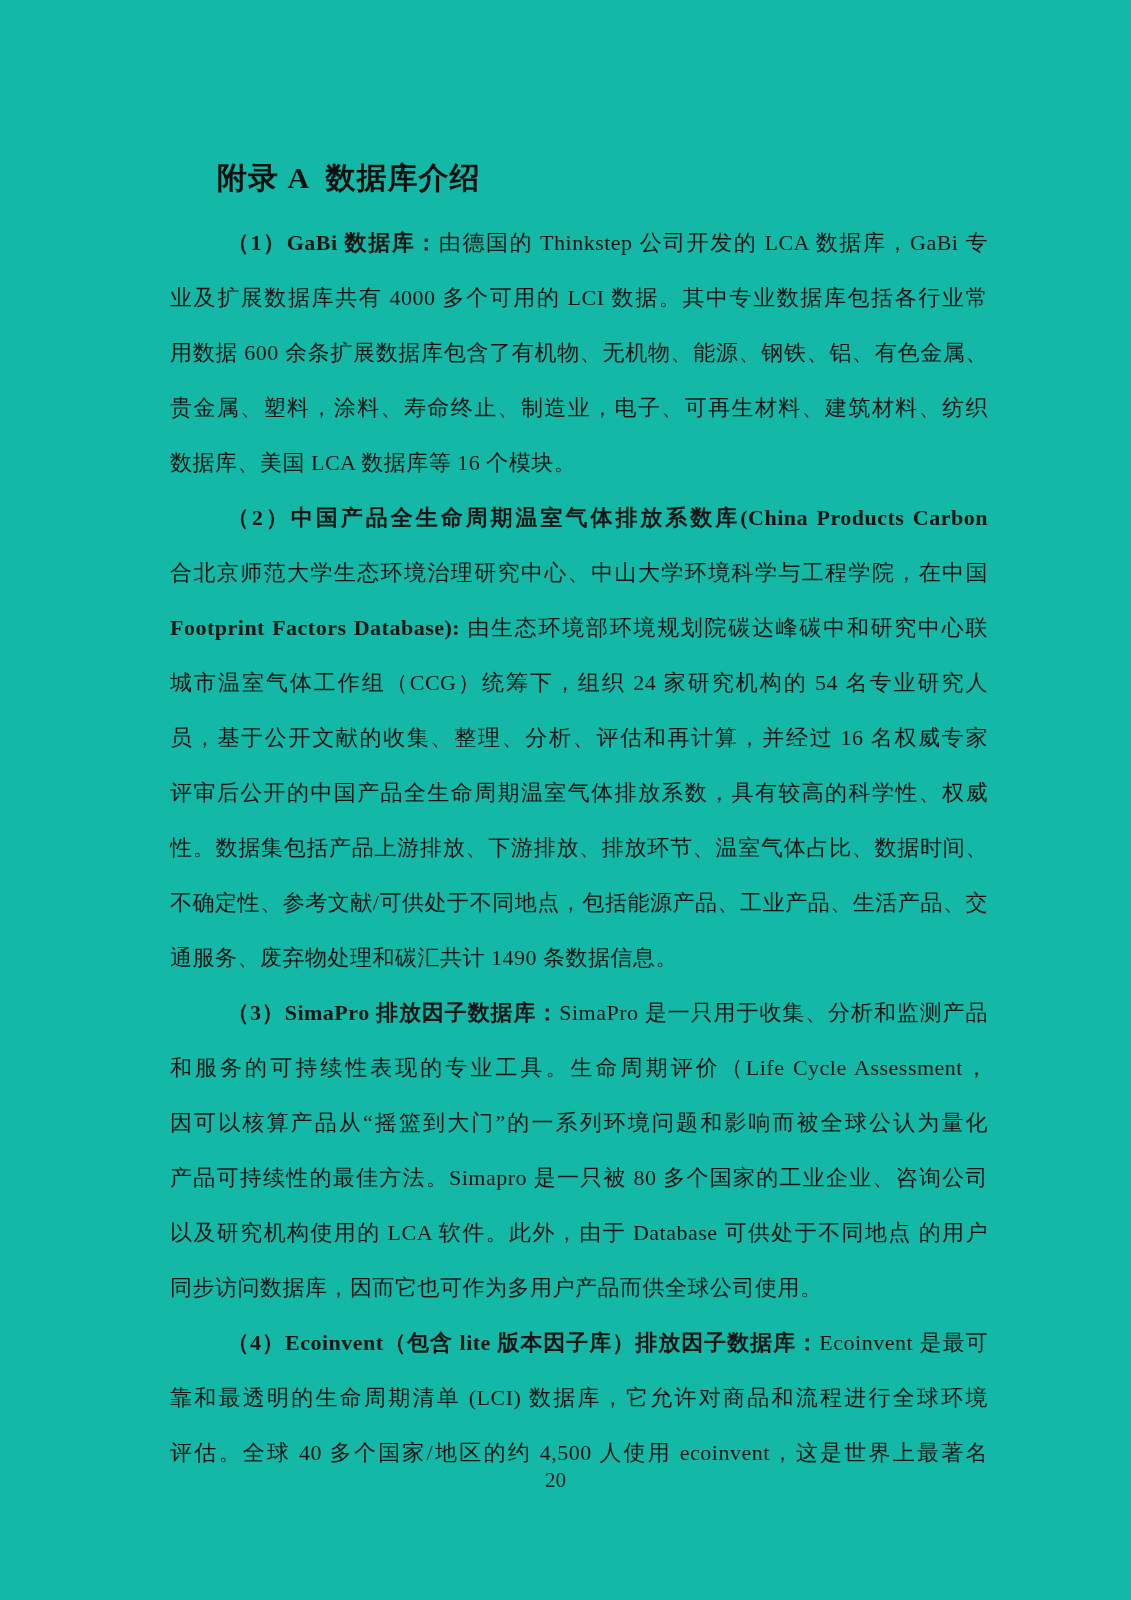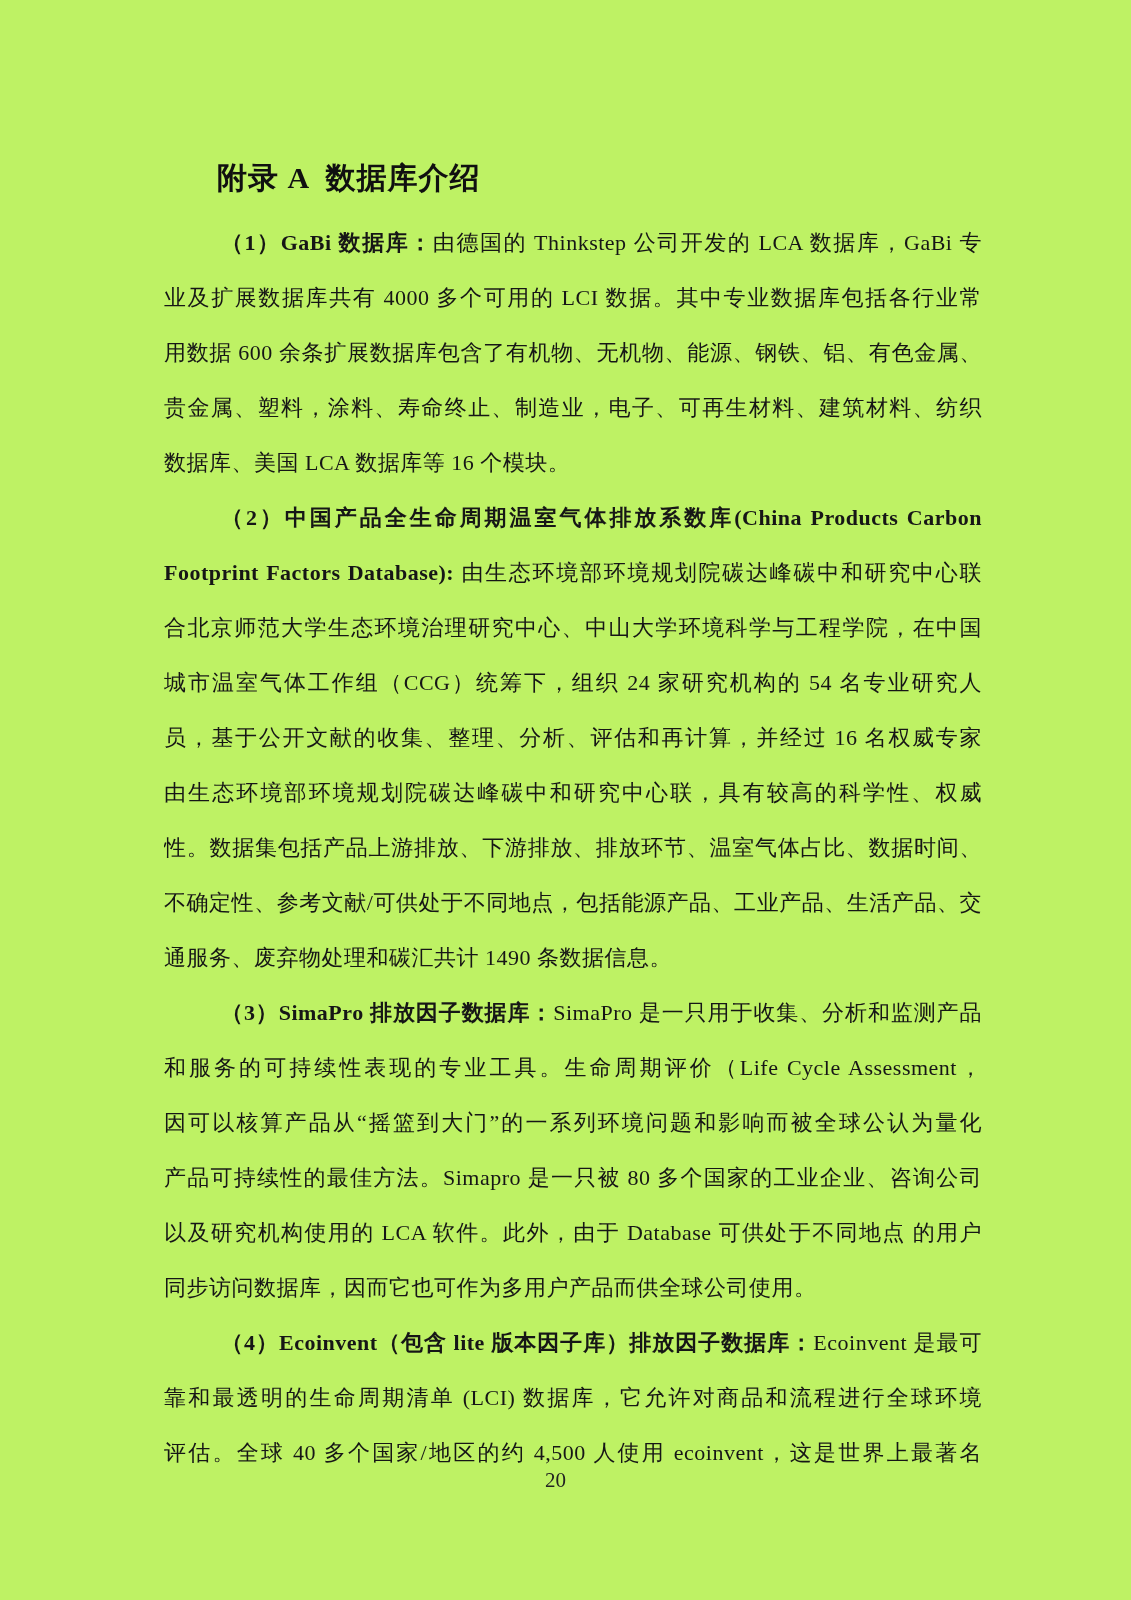--- a/index.html
+++ b/index.html
@@ -4,38 +4,38 @@
 <style>
   html, body {
     margin: 0;
     padding: 0;
     background: #ffffff;
   }
   #page {
     position: relative;
     width: 1131px;
     height: 1600px;
-    background: #bef264;
+    background: #14b8a6;
     overflow: hidden;
     font-family: "Liberation Serif", "DejaVu Serif", serif;
     color: #161616;
   }
   .doc-title {
     position: absolute;
     left: 217px;
     top: 158px;
     font-size: 30px;
     font-weight: bold;
     white-space: pre;
     letter-spacing: 1px;
     color: #101010;
   }
   .body-lines {
     position: absolute;
-    left: 164px;
+    left: 170px;
     top: 215px;
     width: 818px;
   }
   .line {
     height: 55px;
     line-height: 55px;
     font-size: 22px;
     overflow: hidden;
     letter-spacing: 0.5px;
   }
@@ -64,25 +64,25 @@
 <div id="page">
   <div class="doc-title">附录 A  数据库介绍</div>
 
   <div class="body-lines">
       <div class="line indent just"><span class="seg-b">（1）GaBi 数据库：</span><span class="seg-r">由德国的 Thinkstep 公司开发的 LCA 数据库，GaBi 专</span></div>
       <div class="line just"><span class="seg-r">业及扩展数据库共有 4000 多个可用的 LCI 数据。其中专业数据库包括各行业常</span></div>
       <div class="line just"><span class="seg-r">用数据 600 余条扩展数据库包含了有机物、无机物、能源、钢铁、铝、有色金属、</span></div>
       <div class="line just"><span class="seg-r">贵金属、塑料，涂料、寿命终止、制造业，电子、可再生材料、建筑材料、纺织</span></div>
       <div class="line"><span class="seg-r">数据库、美国 LCA 数据库等 16 个模块。</span></div>
       <div class="line indent just"><span class="seg-b">（2）中国产品全生命周期温室气体排放系数库(China Products Carbon</span></div>
+      <div class="line just"><span class="seg-r">合北京师范大学生态环境治理研究中心、中山大学环境科学与工程学院，在中国</span></div>
       <div class="line just"><span class="seg-b">Footprint Factors Database): </span><span class="seg-r">由生态环境部环境规划院碳达峰碳中和研究中心联</span></div>
-      <div class="line just"><span class="seg-r">合北京师范大学生态环境治理研究中心、中山大学环境科学与工程学院，在中国</span></div>
       <div class="line just"><span class="seg-r">城市温室气体工作组（CCG）统筹下，组织 24 家研究机构的 54 名专业研究人</span></div>
       <div class="line just"><span class="seg-r">员，基于公开文献的收集、整理、分析、评估和再计算，并经过 16 名权威专家</span></div>
-      <div class="line just"><span class="seg-r">由生态环境部环境规划院碳达峰碳中和研究中心联，具有较高的科学性、权威</span></div>
+      <div class="line just"><span class="seg-r">评审后公开的中国产品全生命周期温室气体排放系数，具有较高的科学性、权威</span></div>
       <div class="line just"><span class="seg-r">性。数据集包括产品上游排放、下游排放、排放环节、温室气体占比、数据时间、</span></div>
       <div class="line just"><span class="seg-r">不确定性、参考文献/可供处于不同地点，包括能源产品、工业产品、生活产品、交</span></div>
       <div class="line"><span class="seg-r">通服务、废弃物处理和碳汇共计 1490 条数据信息。</span></div>
       <div class="line indent just"><span class="seg-b">（3）SimaPro 排放因子数据库：</span><span class="seg-r">SimaPro 是一只用于收集、分析和监测产品</span></div>
       <div class="line just"><span class="seg-r">和服务的可持续性表现的专业工具。生命周期评价（Life Cycle Assessment，LCA）</span></div>
       <div class="line just"><span class="seg-r">因可以核算产品从“摇篮到大门”的一系列环境问题和影响而被全球公认为量化</span></div>
       <div class="line just"><span class="seg-r">产品可持续性的最佳方法。Simapro 是一只被 80 多个国家的工业企业、咨询公司</span></div>
       <div class="line just"><span class="seg-r">以及研究机构使用的 LCA 软件。此外，由于 Database 可供处于不同地点 的用户</span></div>
       <div class="line"><span class="seg-r">同步访问数据库，因而它也可作为多用户产品而供全球公司使用。</span></div>
       <div class="line indent just"><span class="seg-b">（4）Ecoinvent（包含 lite 版本因子库）排放因子数据库：</span><span class="seg-r">Ecoinvent 是最可</span></div>

